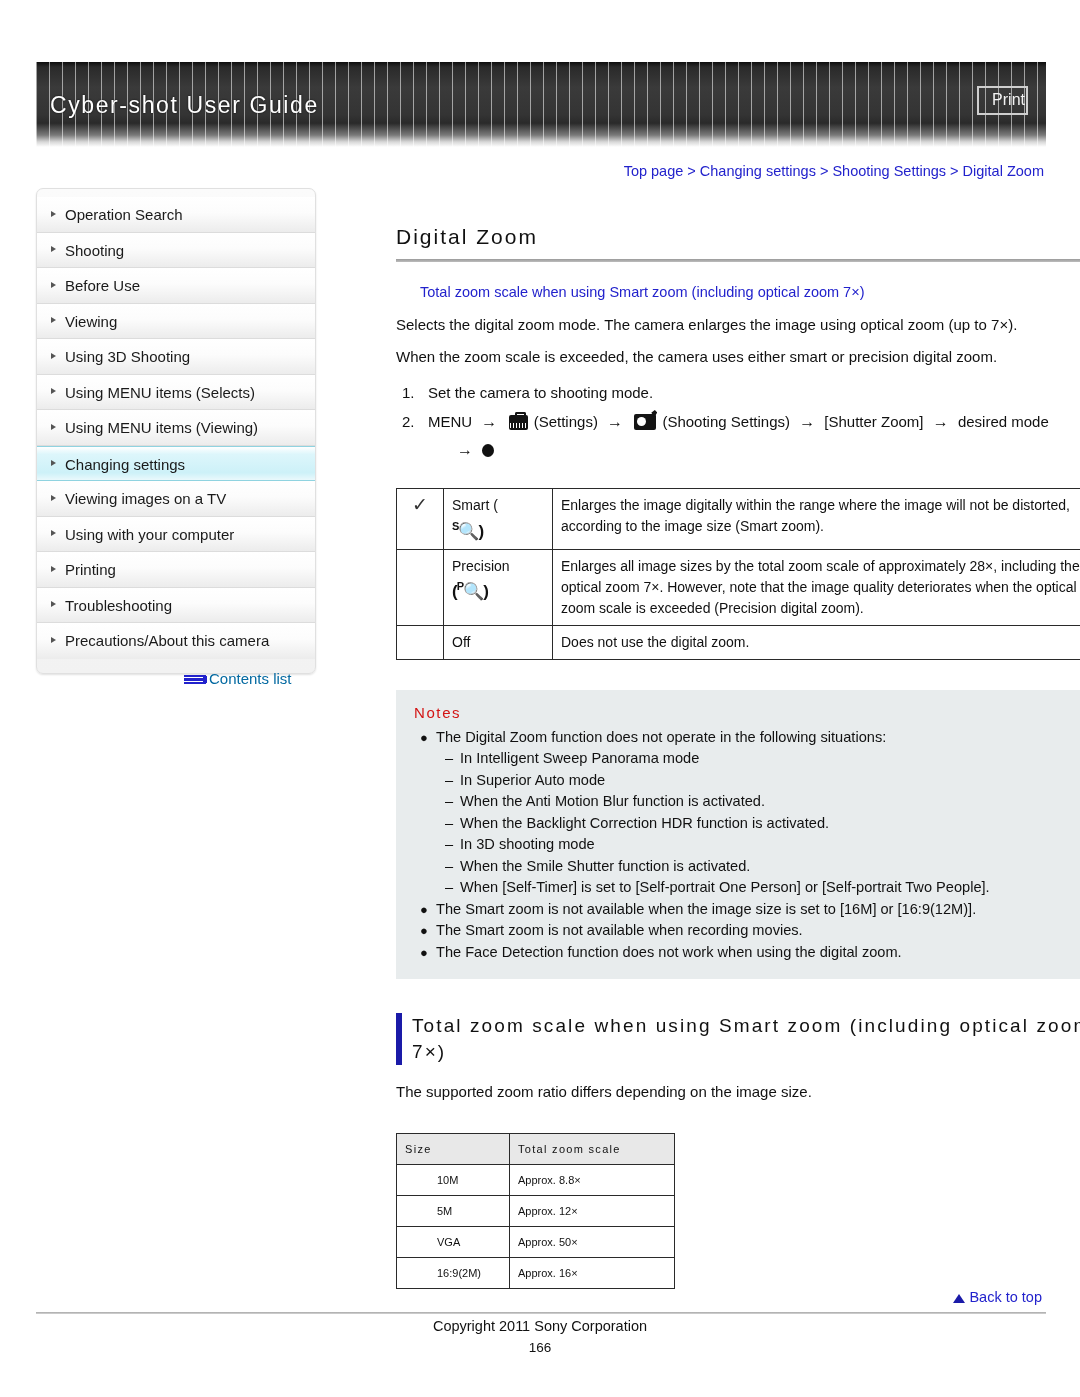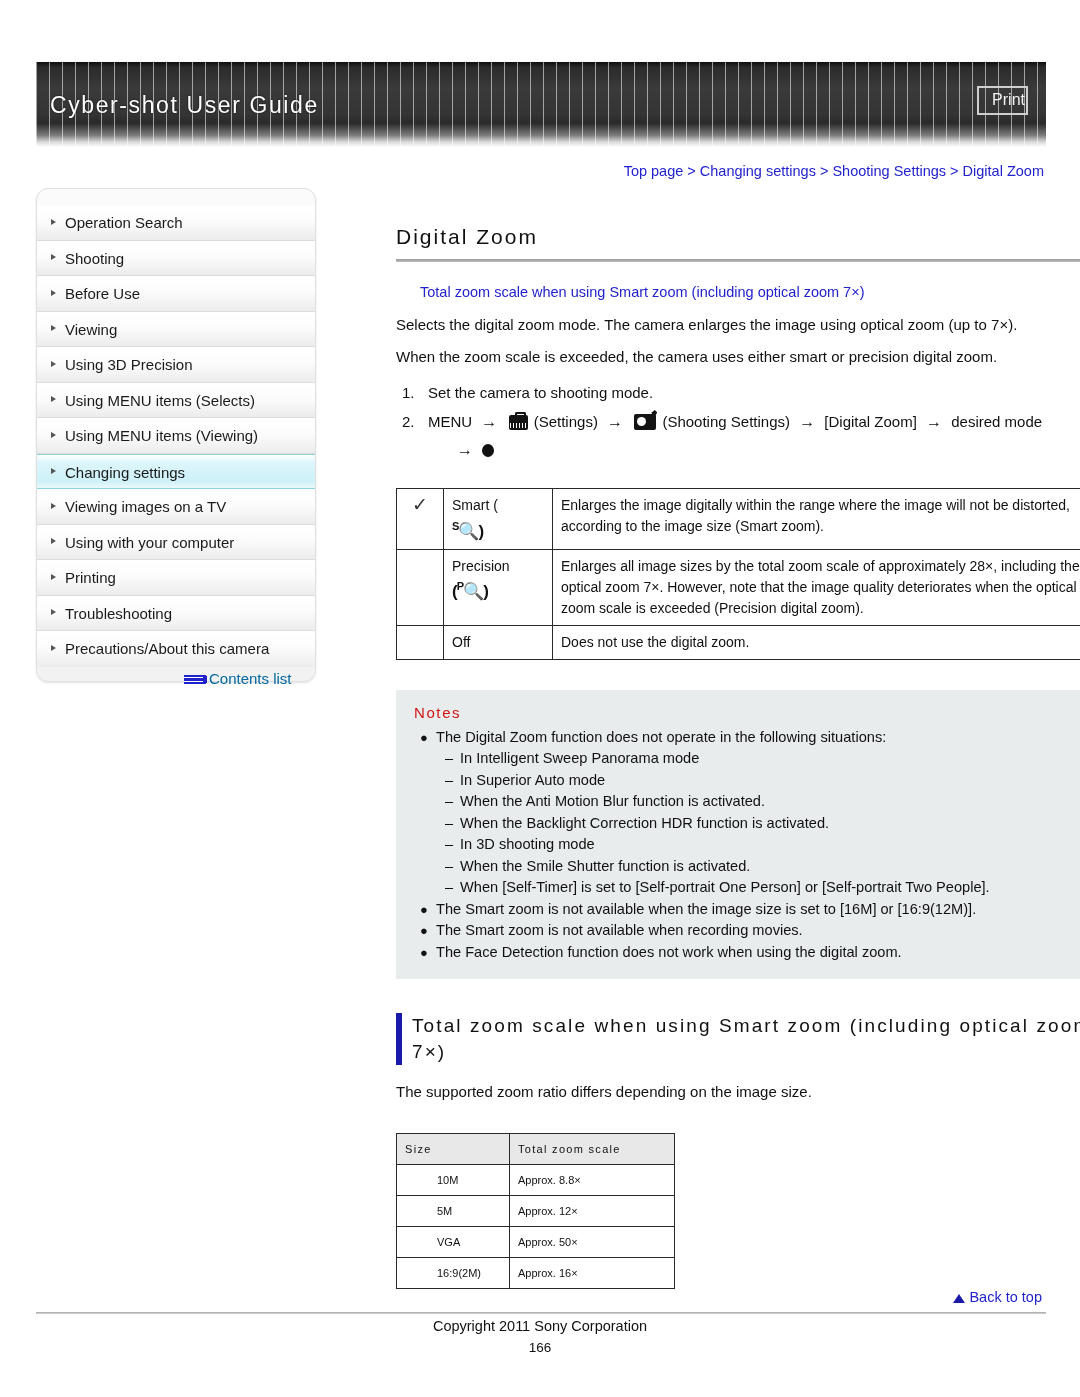--- a/index.html
+++ b/index.html
@@ -46,23 +46,23 @@
   #breadcrumb{
     position:absolute;right:36px;top:163px;
     color:#2222cc;font-size:14.5px;white-space:nowrap;
   }
 
   
   #sidebar{
     position:absolute;left:36px;top:188px;width:280px;
     background:linear-gradient(to bottom,#fbfbfb,#f2f2f2);
     border:1px solid #e0e0e0;
-    border-radius:12px;
+    border-radius:7px;
     box-shadow:0 1px 2px rgba(0,0,0,.12);
-    padding:16px 0 14px 0;
+    padding:8px 0 14px 0;
     box-sizing:border-box;
   }
   .nav-item{
     position:relative;
     height:35.5px;
     line-height:35.5px;
     padding-left:28px;
     font-size:15px;
     color:#1a1a1a;
     background:linear-gradient(to bottom,#ffffff 0%, #fcfcfc 45%, #ececec 100%);
@@ -215,21 +215,21 @@
   <button id="print-button">Print</button>
 </div>
 
 <div id="breadcrumb">Top page &gt; Changing settings &gt; Shooting Settings &gt; Digital Zoom</div>
 
 <div id="sidebar">
     <div class="nav-item"><span class="bullet"></span><span>Operation Search</span></div>
     <div class="nav-item"><span class="bullet"></span><span>Shooting</span></div>
     <div class="nav-item"><span class="bullet"></span><span>Before Use</span></div>
     <div class="nav-item"><span class="bullet"></span><span>Viewing</span></div>
-    <div class="nav-item"><span class="bullet"></span><span>Using 3D Precision</span></div>
+    <div class="nav-item"><span class="bullet"></span><span>Using 3D Shooting</span></div>
     <div class="nav-item"><span class="bullet"></span><span>Using MENU items (Selects)</span></div>
     <div class="nav-item"><span class="bullet"></span><span>Using MENU items (Viewing)</span></div>
     <div class="nav-item active"><span class="bullet"></span><span>Changing settings</span></div>
     <div class="nav-item"><span class="bullet"></span><span>Viewing images on a TV</span></div>
     <div class="nav-item"><span class="bullet"></span><span>Using with your computer</span></div>
     <div class="nav-item"><span class="bullet"></span><span>Printing</span></div>
     <div class="nav-item"><span class="bullet"></span><span>Troubleshooting</span></div>
     <div class="nav-item"><span class="bullet"></span><span>Precautions/About this camera</span></div>
   </div>
 
@@ -255,21 +255,21 @@
     <li style="line-height:28px;">
       <span class="step-num">2.</span>
       <span>MENU</span>
       <span class="arrow">→</span>
       <span class="ico ico-settings"></span>
       <span>(Settings)</span>
       <span class="arrow">→</span>
       <span class="ico ico-camera"></span>
       <span>(Shooting Settings)</span>
       <span class="arrow">→</span>
-      <span>[Digital Zoom]</span>
+      <span>[Shutter Zoom]</span>
       <span class="arrow">→</span>
       <span>desired mode</span>
       <br>
       <span style="display:inline-block;margin-left:24px;">
         <span class="arrow">→</span>
         <span class="dot"></span>
       </span>
     </li>
   </ul>
 

